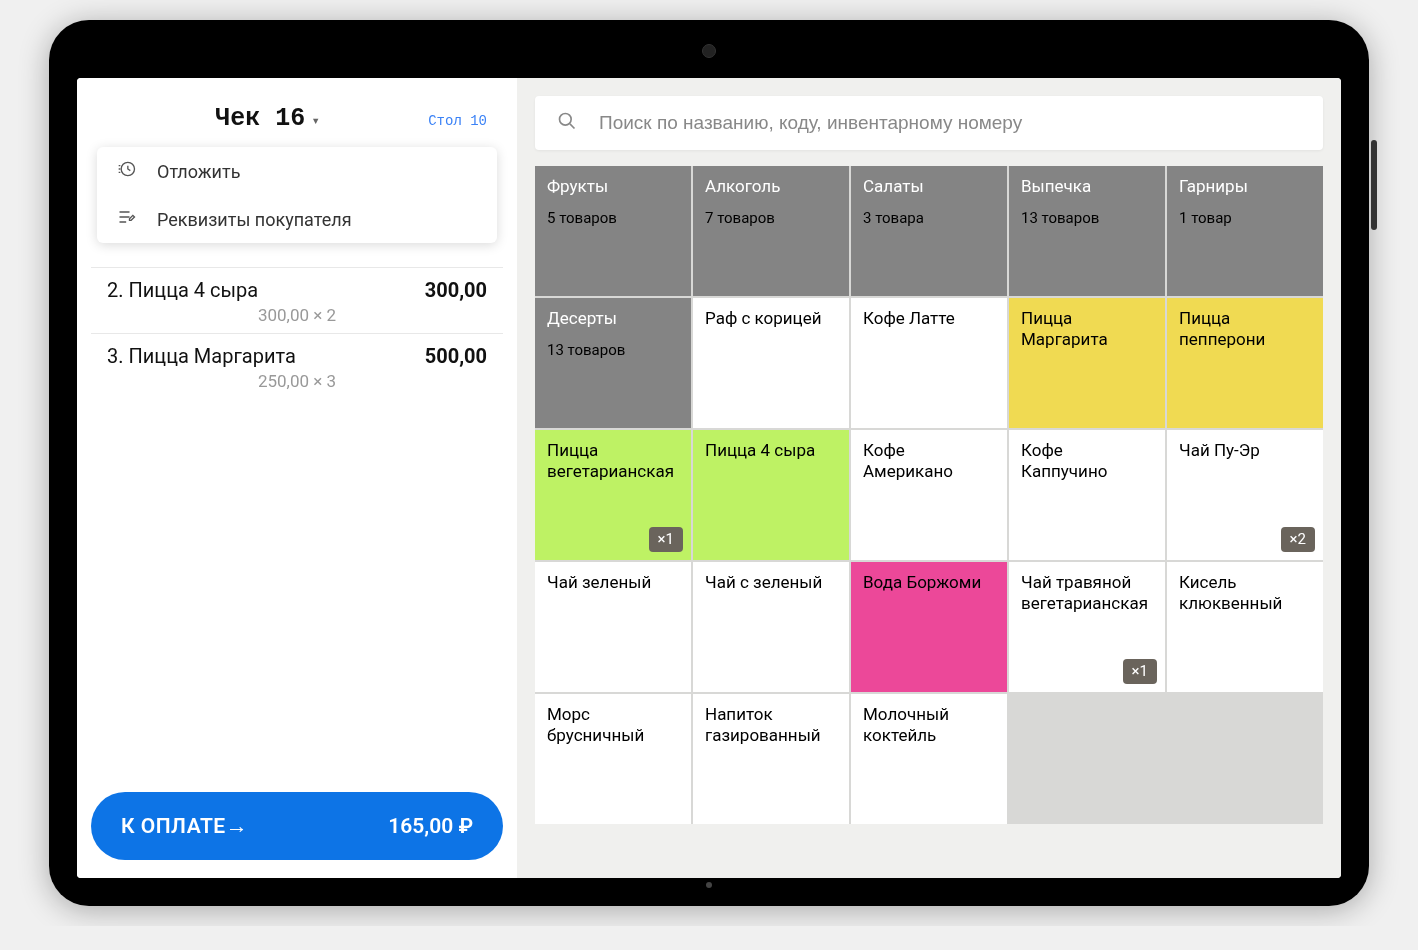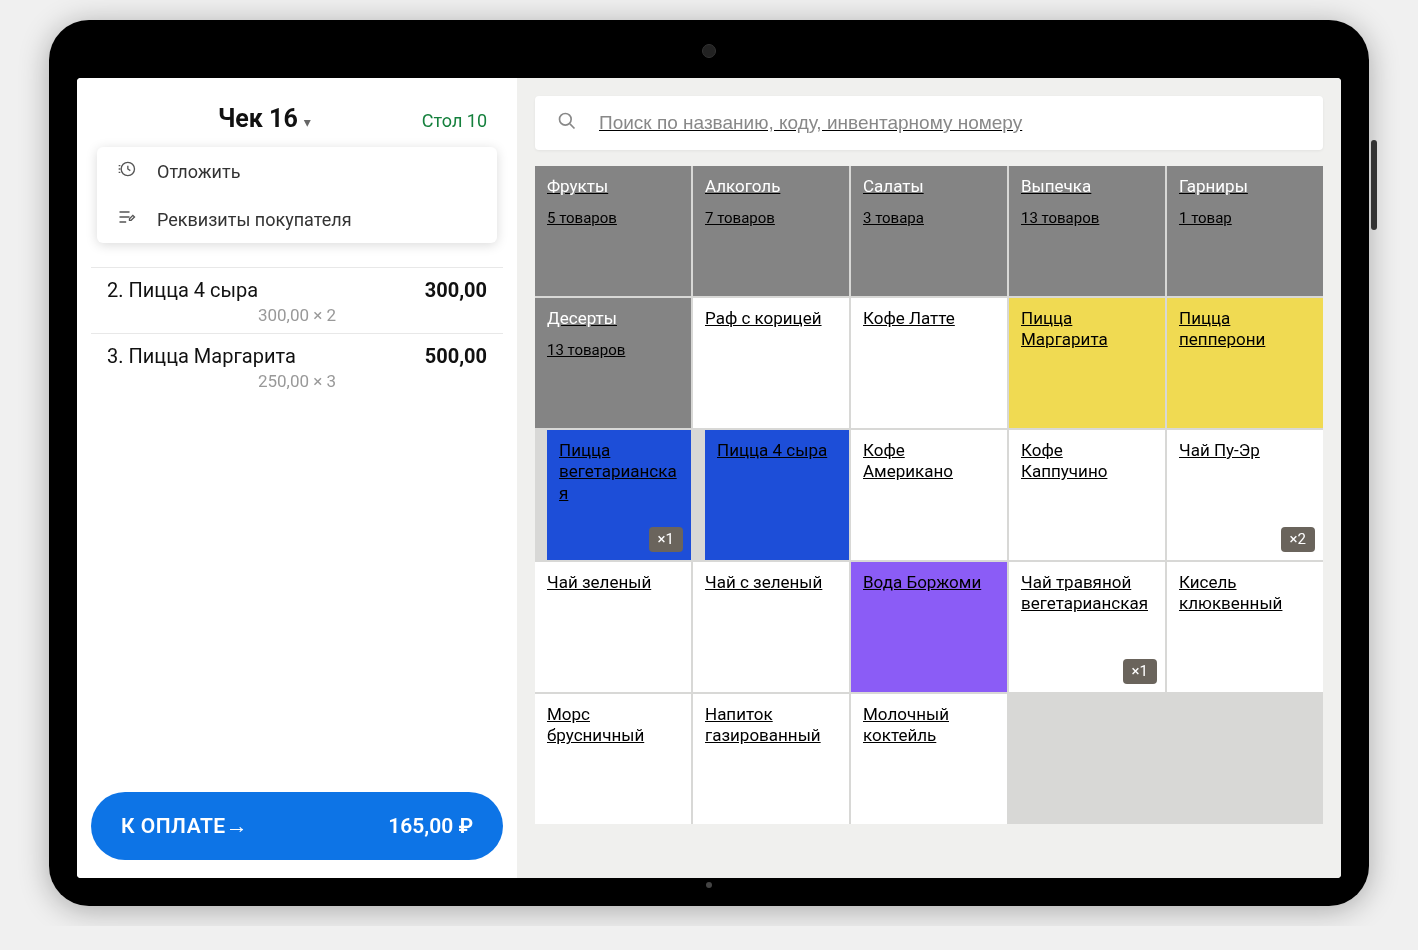--- a/index.html
+++ b/index.html
@@ -64,34 +64,35 @@
     background: #fff;
     display: flex;
     flex-direction: column;
     padding: 18px 14px 18px 14px;
   }
   .check-header {
     display: flex;
     align-items: baseline;
     justify-content: flex-start;
     padding: 8px 16px 14px 16px;
+    font-family: Liberation Mono, monospace;
   }
   .check-title-wrap { display:flex; align-items:baseline; margin: 0 auto; gap:6px; }
   .check-title {
     font-size: 25px;
     font-weight: 700;
     color: #111;
   }
   .chevron-down {
     font-size: 14px;
     color: #666;
   }
   .table-label {
-    font-size: 18px;
-    color: #15803d;
+    font-size: 14px;
+    color: #3b82f6;
   }
   .menu-card {
     background: #fff;
     border-radius: 6px;
     box-shadow: 0 2px 12px rgba(0,0,0,0.15);
     margin: 0 6px 24px 6px;
   }
   .menu-row {
     display: flex;
     align-items: center;
@@ -131,21 +132,20 @@
   .arrow { font-size: 22px; }
 
   
   .right {
     flex: 1;
     background: #f0f0ee;
     display:flex;
     flex-direction:column;
     padding: 18px 18px 16px 18px;
     gap: 16px;
-    text-decoration: underline;
   }
   .search {
     background: #fff;
     border-radius: 4px;
     height: 54px;
     display:flex;
     align-items:center;
     gap: 22px;
     padding: 0 22px;
     box-shadow: 0 1px 3px rgba(0,0,0,0.06);
@@ -177,22 +177,22 @@
     overflow:hidden;
     word-break: break-word;
   }
   .cat {
     background:#848484;
     color:#fff;
     font-size:17px;
   }
   .cat .count { font-size:15px; color:#000000; margin-top:12px; }
   .yellow { background:#f0da52; }
-  .orange { background:#1d4ed8;margin-left:12px; }
-  .cyan   { background:#8b5cf6; }
+  .orange { background:#bef264; }
+  .cyan   { background:#ec4899; }
   .badge {
     position:absolute;
     bottom:8px; right:8px;
     background:#6a645c;
     color:#fff;
     font-size:15px;
     padding: 3px 9px;
     border-radius:4px;
   }
 </style>

